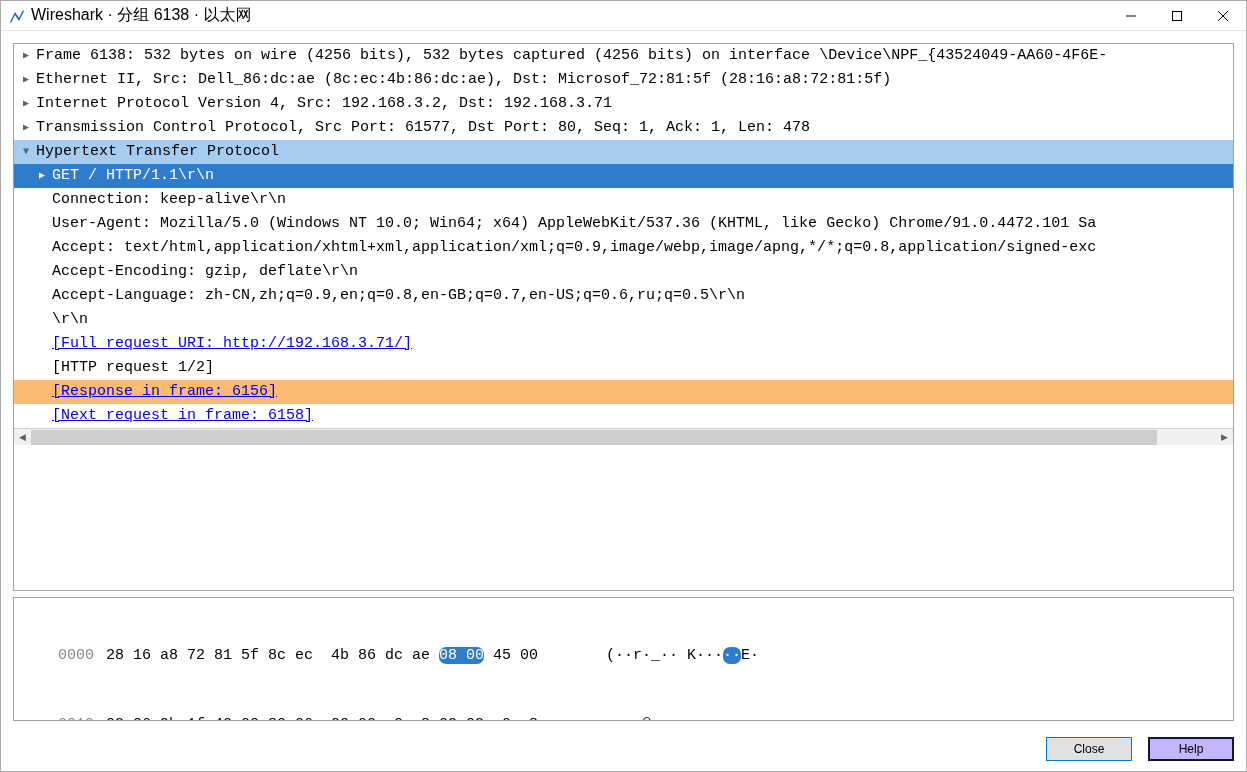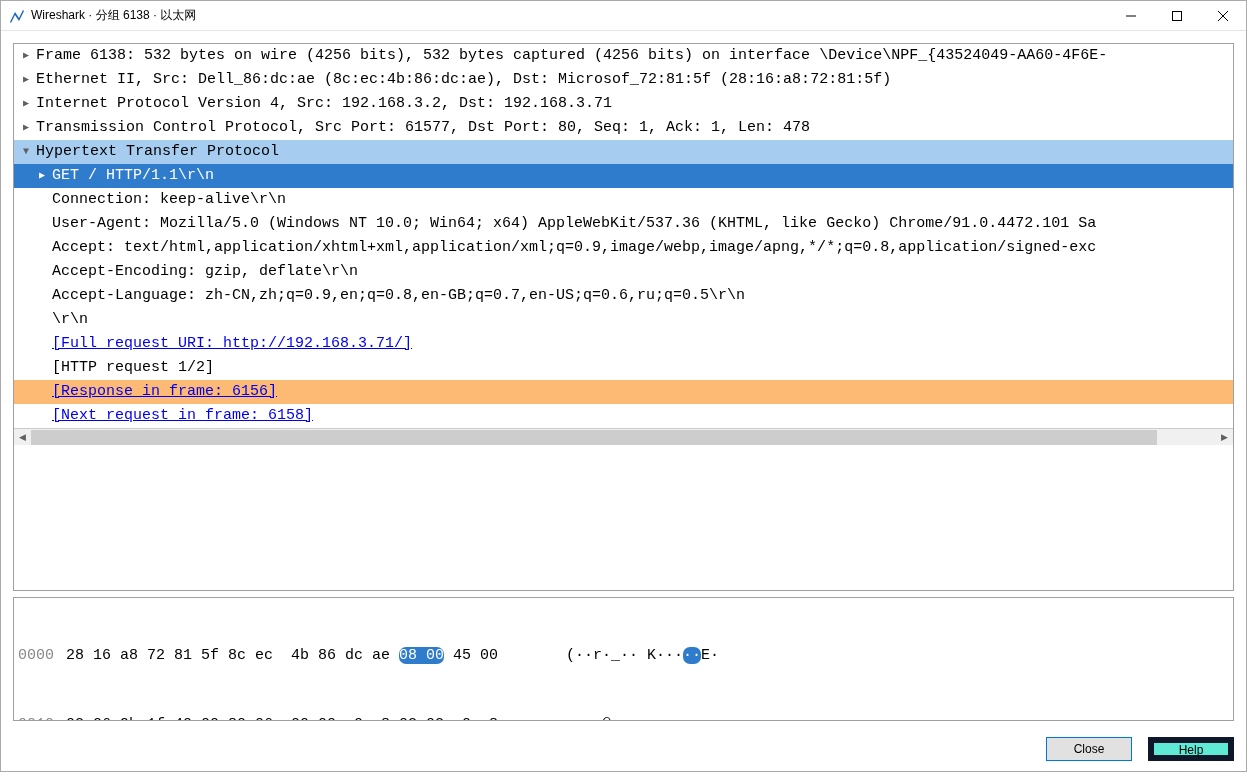--- a/index.html
+++ b/index.html
@@ -1,43 +1,43 @@
 <!DOCTYPE html>
 <html><head>
 <meta charset="utf-8">
 <style>
 * { margin: 0; padding: 0; box-sizing: border-box; }
 body { font-family: "Segoe UI", Tahoma, sans-serif; font-size: 12px; background: #fff; overflow: hidden; }
 .window { width: 1247px; height: 772px; background: #fff; display: flex; flex-direction: column; border: 1px solid #aaa; }
 .titlebar { height: 30px; display: flex; align-items: center; padding-left: 8px; background: #fff; border-bottom: 1px solid #e5e5e5; }
 .titlebar-icon { width: 16px; height: 16px; margin-right: 6px; }
-.title-text { font-size: 12px; color: #000; flex: 1; }
+.title-text { font-size: 16px; color: #000; flex: 1; }
 .win-controls { display: flex; }
 .win-btn { width: 46px; height: 30px; display: flex; align-items: center; justify-content: center; color: #000; font-size: 10px; }
 .content { flex: 1; display: flex; flex-direction: column; padding: 12px; gap: 6px; min-height: 0; }
 .tree-pane { flex: 1; border: 1px solid #a0a0a0; background: #fff; overflow: auto; position: relative; }
 .tree { font-family: Consolas, "Courier New", monospace; font-size: 15px; line-height: 24px; white-space: nowrap; }
 .tree-row { display: flex; align-items: center; padding-left: 4px; }
 .toggle { width: 16px; display: inline-flex; justify-content: center; color: #606060; font-size: 10px; cursor: pointer; }
 .tree-label { padding: 0 2px; }
 .indent-1 { padding-left: 20px; }
 .indent-2 { padding-left: 36px; }
 .row-selected { background: #2f7bcc; color: #fff; }
 .row-selected .toggle { color: #fff; }
 .row-expanded { background: #a6cdf0; }
 .row-light { background: #fdba74; }
 .link { color: #0000ee; text-decoration: underline; font-family: Liberation Mono, monospace; }
 .hex-pane { height: 124px; border: 1px solid #a0a0a0; background: #fff; overflow-y: scroll; font-family: Consolas, "Courier New", monospace; font-size: 15px; line-height: 23px; padding: 0 4px; white-space: pre; }
-.hex-row { display: flex; }
+.hex-row { display: flex; margin-left: 40px; }
 .hex-offset { color: #888; width: 48px; }
 .hex-bytes { width: 500px; }
 .hex-ascii { }
 .hl { background: #2f7bcc; color: #fff; border-radius: 7px; }
 .bottom-bar { display: flex; justify-content: flex-end; padding: 4px 12px 10px 12px; gap: 16px; }
-.btn { width: 86px; height: 24px; border: 6px solid #0f172a; background: #5eead4; font-size: 12px; font-family: inherit; text-align: center; }
+.btn { width: 86px; height: 24px; border: 2px solid #0f172a; background: #c4b5fd; font-size: 12px; font-family: inherit; text-align: center; }
 .btn.primary { border: 1px solid #0078d7; background: #e1e1e1; }
 .hscroll { height: 17px; background: #f0f0f0; border-top: 1px solid #ccc; position: sticky; bottom: 0; display: flex; align-items: center; }
 .hscroll-track { flex: 1; position: relative; height: 17px; }
 .hscroll-thumb { position: absolute; left: 0; width: 95%; height: 15px; top: 1px; background: #cdcdcd; }
 .hscroll-btn { width: 17px; height: 17px; display: flex; align-items: center; justify-content: center; color: #606060; font-size: 9px; }
 </style>
 </head>
 <body>
 
 <div class="window">

